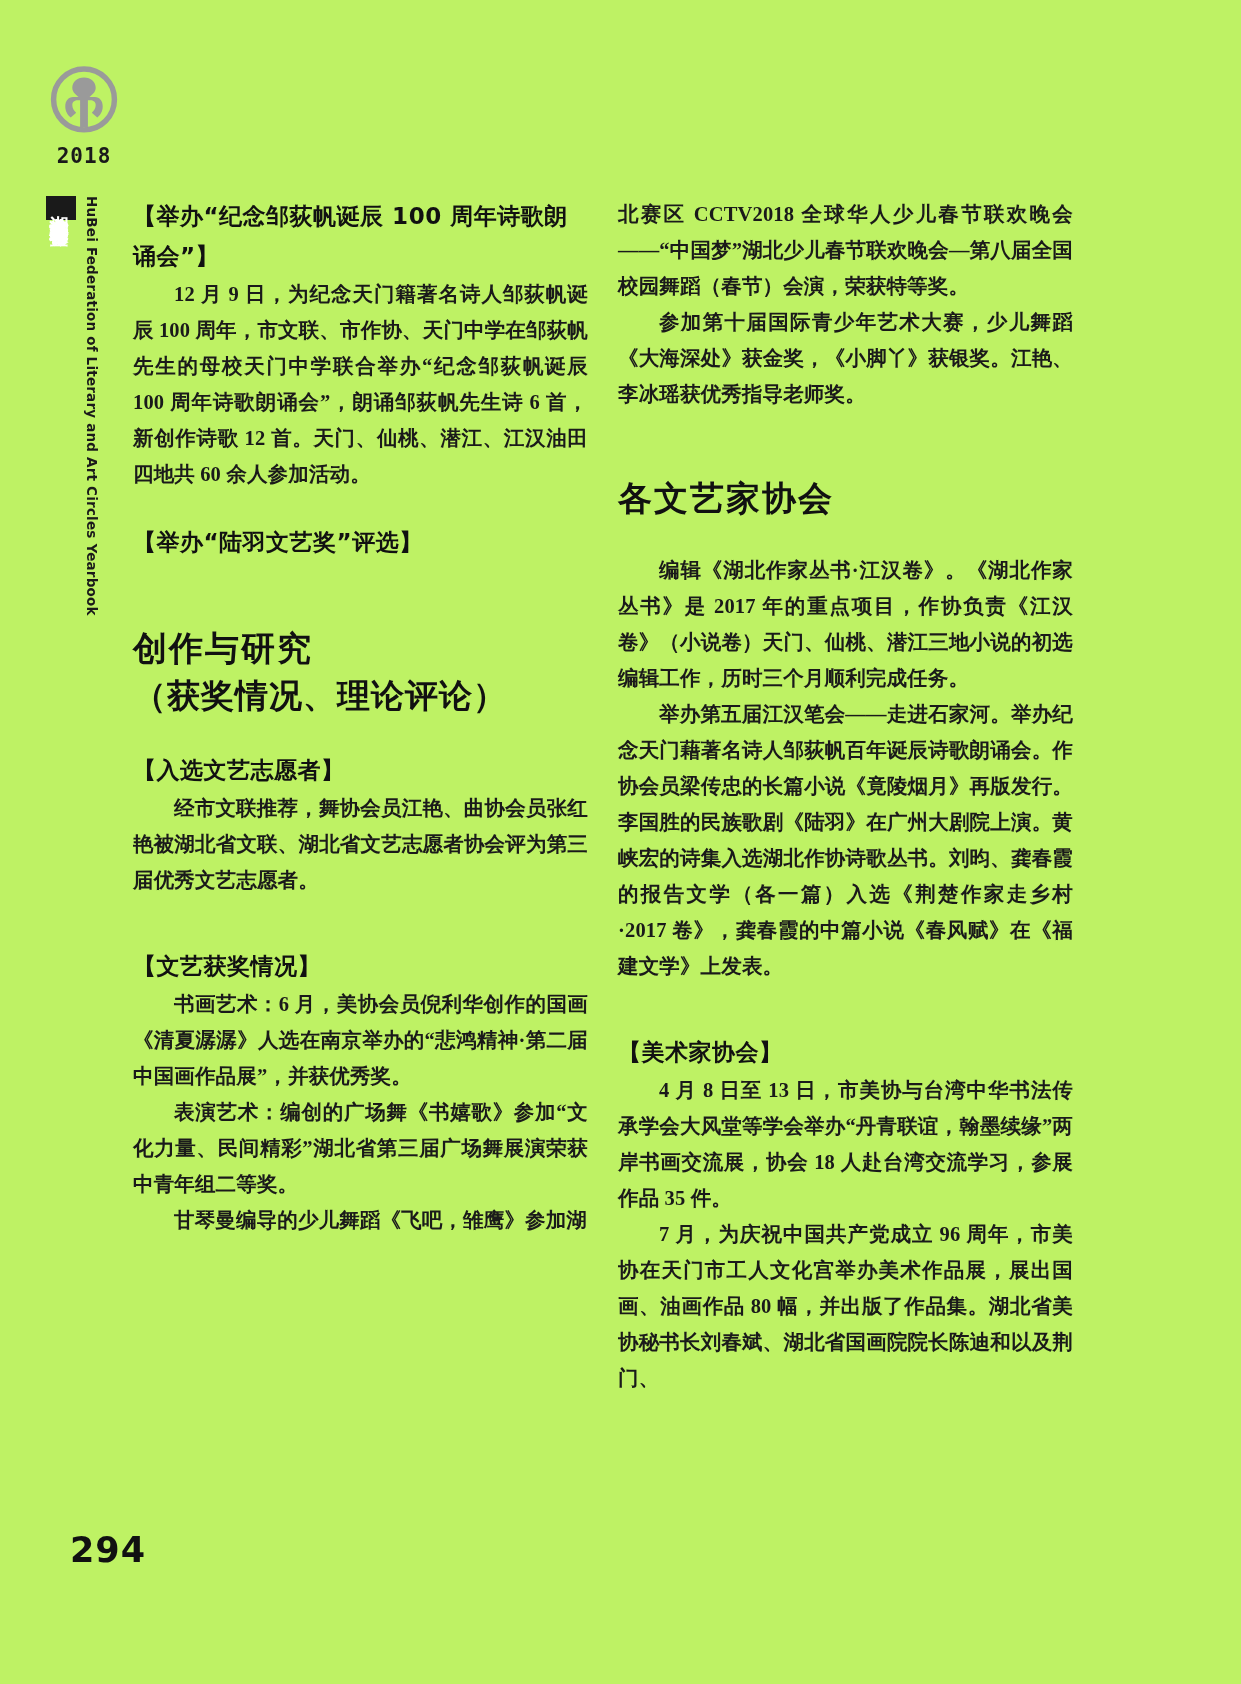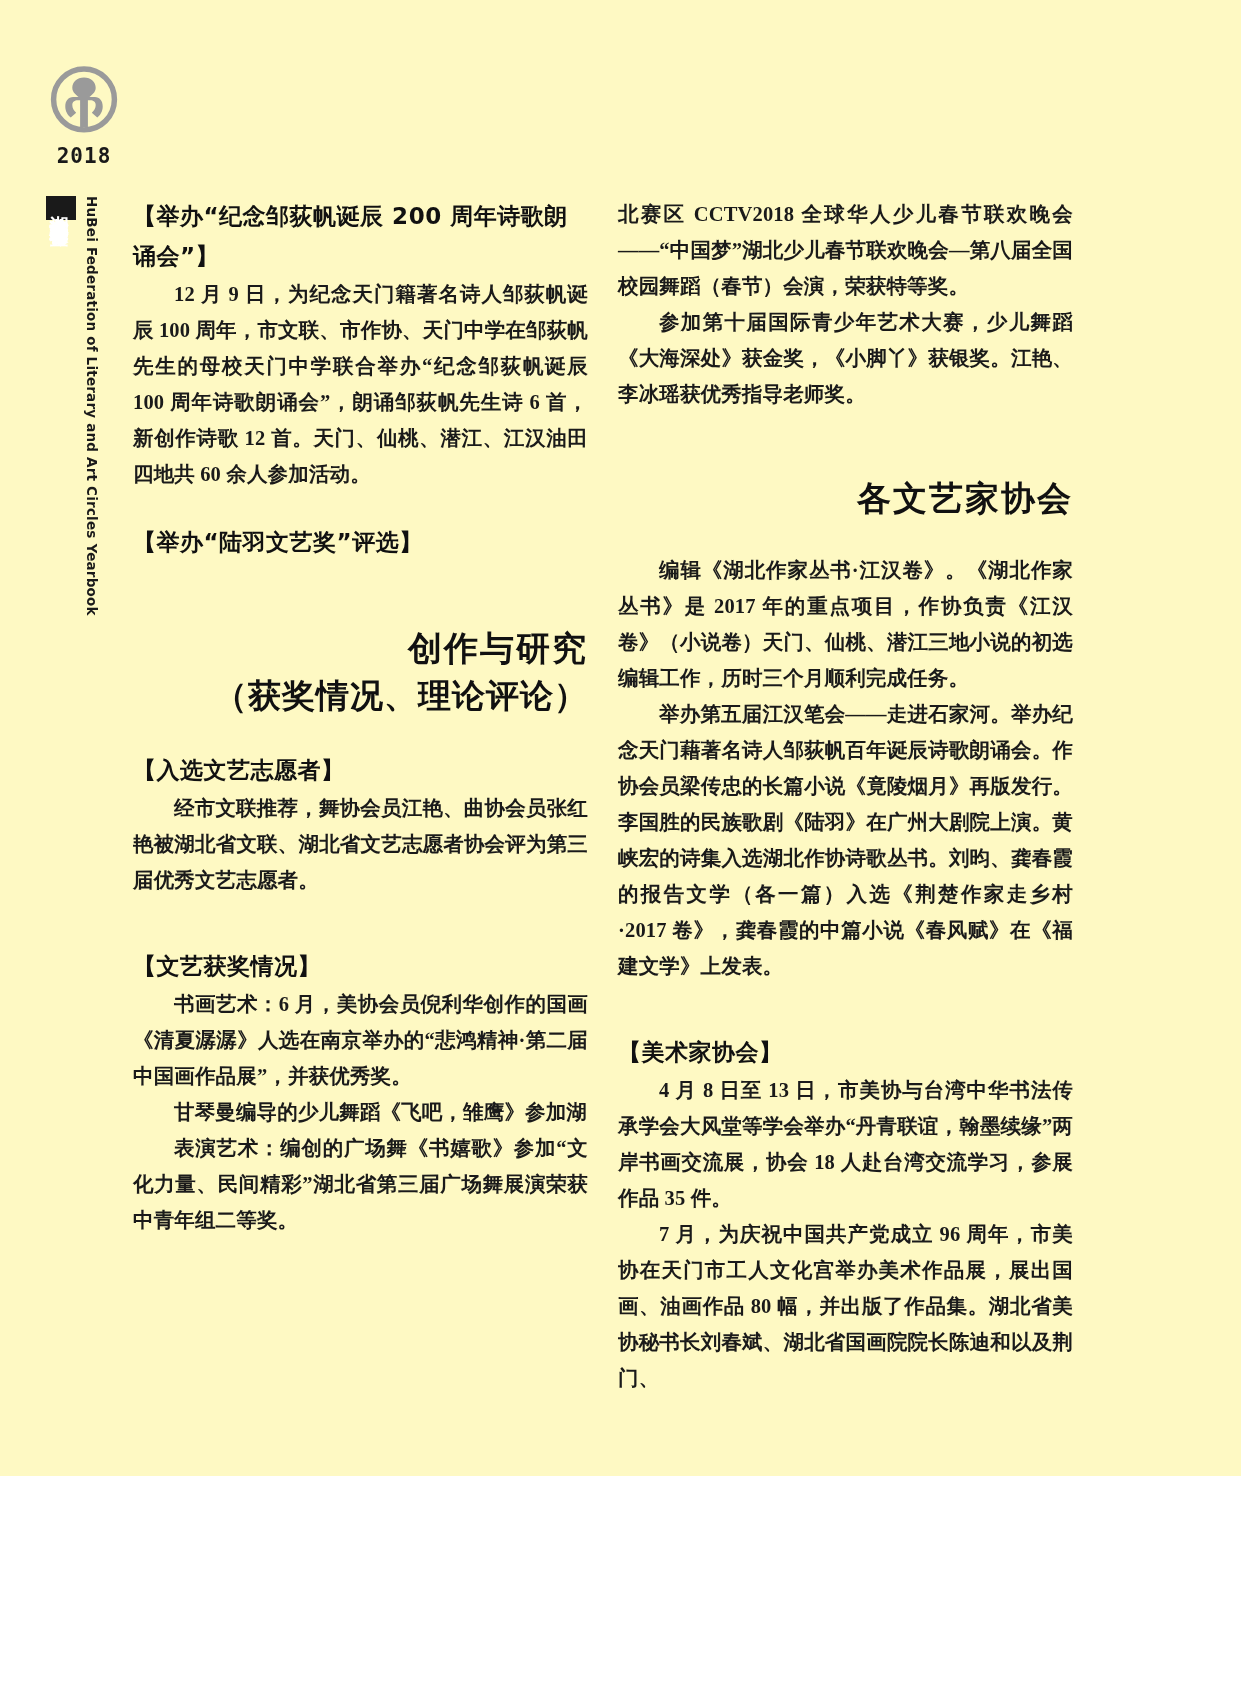--- a/index.html
+++ b/index.html
@@ -3,22 +3,22 @@
 <meta charset="utf-8">
 <style>
   html, body {
     margin: 0;
     padding: 0;
     background: #ffffff;
   }
   .page {
     position: relative;
     width: 1241px;
-    height: 1476px;
-    background: #fef9c3;
+    height: 1684px;
+    background: #bef264;
     overflow: hidden;
     font-family: "Liberation Serif", "DejaVu Serif", serif;
     color: #1a1a1a;
   }
 
   
   .masthead {
     position: absolute;
     left: 36px;
     top: 62px;
@@ -112,21 +112,21 @@
   .gap-md { height: 30px; }
   .gap-lg { height: 48px; }
   .gap-xl { height: 62px; }
 
   h2.section-title {
     margin: 0;
     font-family: "DejaVu Sans", sans-serif;
     font-weight: bold;
     font-size: 34px;
     line-height: 48px;
-    text-align: right;
+    text-align: left;
     letter-spacing: 2px;
     color: #111;
   }
   h2.section-title .sub {
     display: block;
     font-size: 33px;
     letter-spacing: 1px;
   }
 
   
@@ -155,41 +155,41 @@
     </div>
     <div class="logo-year">2018</div>
   </div>
 
   <div class="spine">
     <div class="spine-cn">湖北省文学艺术界联合会年鉴</div>
     <div class="spine-en">HuBei Federation of Literary and Art Circles Yearbook</div>
   </div>
 
   <div class="col col-left">
-    <h3 class="bracket-head">【举办“纪念邹荻帆诞辰 200 周年诗歌朗诵会”】</h3>
+    <h3 class="bracket-head">【举办“纪念邹荻帆诞辰 100 周年诗歌朗诵会”】</h3>
     <p class="indent">12 月 9 日，为纪念天门籍著名诗人邹荻帆诞辰 100 周年，市文联、市作协、天门中学在邹荻帆先生的母校天门中学联合举办“纪念邹荻帆诞辰 100 周年诗歌朗诵会”，朗诵邹荻帆先生诗 6 首，新创作诗歌 12 首。天门、仙桃、潜江、江汉油田四地共 60 余人参加活动。</p>
 
     <div class="gap-md"></div>
     <h3 class="bracket-head">【举办“陆羽文艺奖”评选】</h3>
 
     <div class="gap-xl"></div>
     <h2 class="section-title">
       <span>创作与研究</span>
       <span class="sub">（获奖情况、理论评论）</span>
     </h2>
 
     <div class="gap-md"></div>
     <h3 class="bracket-head">【入选文艺志愿者】</h3>
     <p class="indent">经市文联推荐，舞协会员江艳、曲协会员张红艳被湖北省文联、湖北省文艺志愿者协会评为第三届优秀文艺志愿者。</p>
 
     <div class="gap-lg"></div>
     <h3 class="bracket-head">【文艺获奖情况】</h3>
     <p class="indent">书画艺术：6 月，美协会员倪利华创作的国画《清夏潺潺》人选在南京举办的“悲鸿精神·第二届中国画作品展”，并获优秀奖。</p>
+    <p class="indent">表演艺术：编创的广场舞《书嬉歌》参加“文化力量、民间精彩”湖北省第三届广场舞展演荣获中青年组二等奖。</p>
     <p class="indent">甘琴曼编导的少儿舞蹈《飞吧，雏鹰》参加湖</p>
-    <p class="indent">表演艺术：编创的广场舞《书嬉歌》参加“文化力量、民间精彩”湖北省第三届广场舞展演荣获中青年组二等奖。</p>
   </div>
 
   <div class="col col-right">
     <p>北赛区 CCTV2018 全球华人少儿春节联欢晚会——“中国梦”湖北少儿春节联欢晚会—第八届全国校园舞蹈（春节）会演，荣获特等奖。</p>
     <p class="indent">参加第十届国际青少年艺术大赛，少儿舞蹈《大海深处》获金奖，《小脚丫》获银奖。江艳、李冰瑶获优秀指导老师奖。</p>
 
     <div class="gap-xl"></div>
     <h2 class="section-title">各文艺家协会</h2>
 
     <div class="gap-md"></div>

